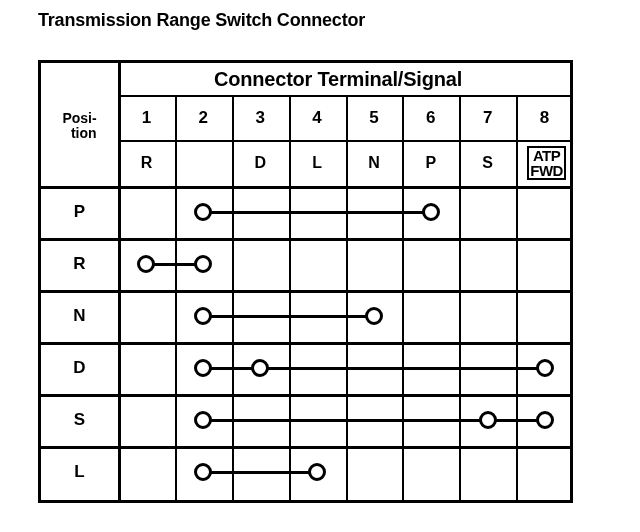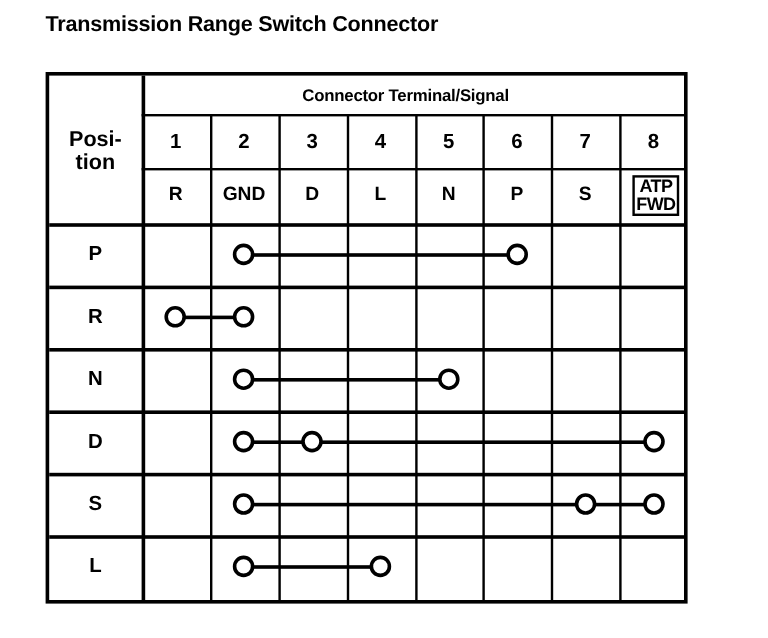--- a/index.html
+++ b/index.html
@@ -69,28 +69,29 @@
     text-align: center;
     font-weight: bold;
     line-height: 1.05;
   }
 
   #hdr-position {
     left: 0;
     top: 0;
     width: 77px;
     height: 125px;
-    font-size: 18px;
+    font-size: 14px;
+    text-align: right;
   }
   #hdr-banner {
     left: 65px;
     top: 0;
     right: 0;
     height: 32px;
-    font-size: 14px;
+    font-size: 20px;
     letter-spacing: -0.2px;
   }
   .hdr-num {
     top: 32px;
     height: 45px;
     font-size: 17px;
   }
   .hdr-sig {
     top: 77px;
     height: 46px;
@@ -171,21 +172,20 @@
   <div class="cell hdr-num" style="left:77px;   width:56.9px;">1</div>
   <div class="cell hdr-num" style="left:133.9px; width:56.9px;">2</div>
   <div class="cell hdr-num" style="left:190.8px; width:56.9px;">3</div>
   <div class="cell hdr-num" style="left:247.6px; width:56.9px;">4</div>
   <div class="cell hdr-num" style="left:304.5px; width:56.9px;">5</div>
   <div class="cell hdr-num" style="left:361.4px; width:56.9px;">6</div>
   <div class="cell hdr-num" style="left:418.2px; width:56.9px;">7</div>
   <div class="cell hdr-num" style="left:475.1px; width:56.9px;">8</div>
 
   <div class="cell hdr-sig" style="left:77px;   width:56.9px;">R</div>
-  <div class="cell hdr-sig" style="left:133.9px; width:56.9px;">GND</div>
   <div class="cell hdr-sig" style="left:190.8px; width:56.9px;">D</div>
   <div class="cell hdr-sig" style="left:247.6px; width:56.9px;">L</div>
   <div class="cell hdr-sig" style="left:304.5px; width:56.9px;">N</div>
   <div class="cell hdr-sig" style="left:361.4px; width:56.9px;">P</div>
   <div class="cell hdr-sig" style="left:418.2px; width:56.9px;">S</div>
   <div class="cell hdr-sig two-line" style="left:475.1px; width:61px;">
     <div class="stack">
       <span>ATP</span>
       <span>FWD</span>
     </div>

